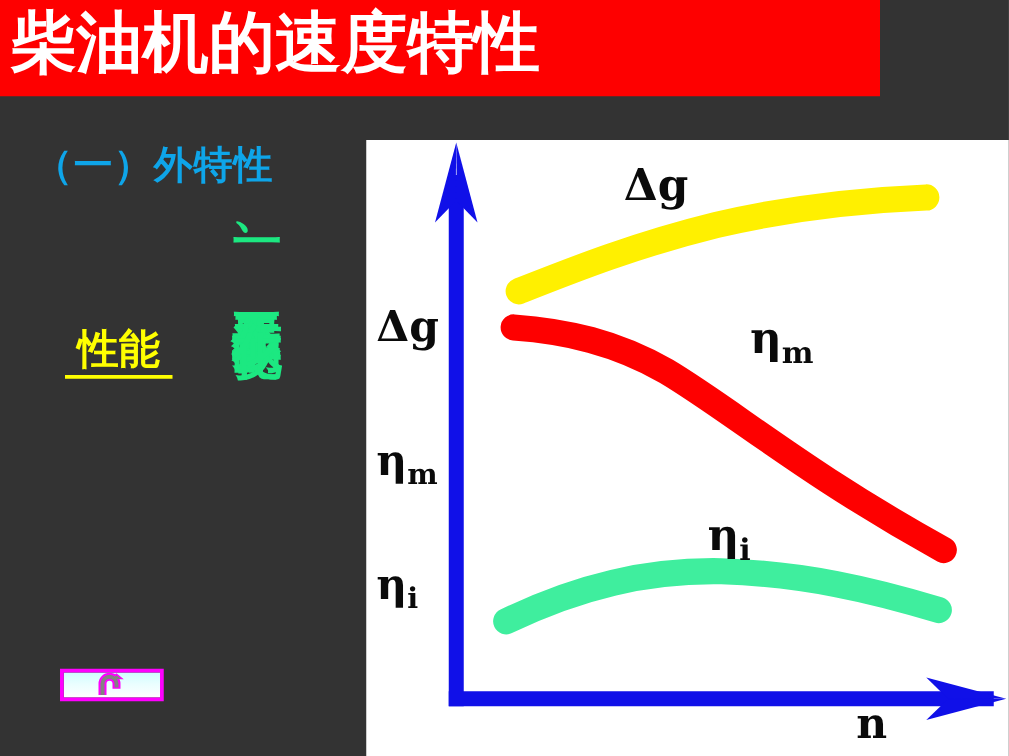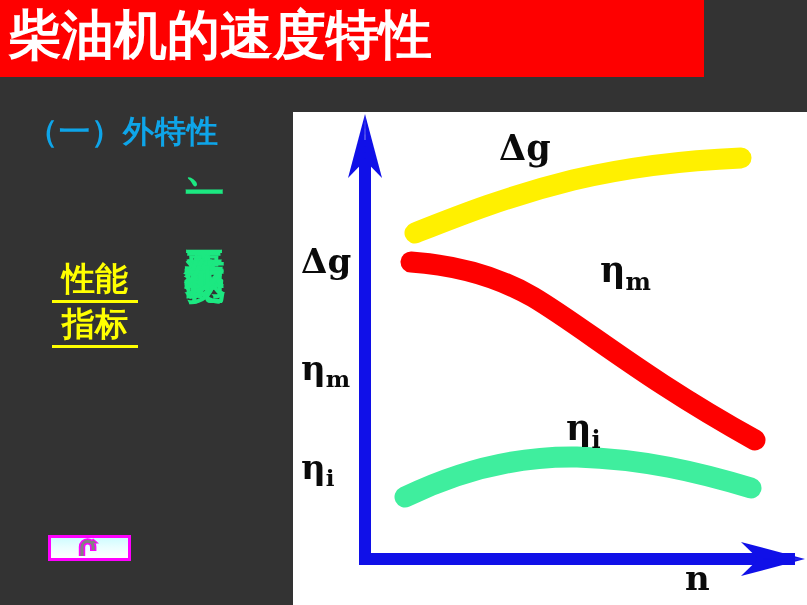--- a/index.html
+++ b/index.html
@@ -140,21 +140,20 @@
 <div class="slide">
 
   <div class="title-banner">
     <div class="title-text">柴油机的速度特性</div>
   </div>
 
   <div class="subhead">（一）外特性</div>
 
   <div class="perf-block">
     <span class="perf-line">性能</span>
-    <span class="perf-line">指标</span>
   </div>
 
   <div class="vertical-note">一、主要工作参数的变化</div>
 
   <div class="return-btn">
     <span>
       <svg width="26" height="20" viewBox="0 0 26 20">
         <path d="M5 18 L5 9 A5.6 5.6 0 0 1 16.2 9 L16.2 13" fill="none" stroke="#FF00FF" stroke-width="6.4" stroke-linecap="butt"></path>
         <path d="M10.4 5.4 L16.2 0.6 L22 5.4 Z" fill="#FF00FF"></path>
         <path d="M5 18 L5 9 A5.6 5.6 0 0 1 16.2 9 L16.2 12" fill="none" stroke="#828282" stroke-width="3.2" stroke-linecap="butt"></path>

